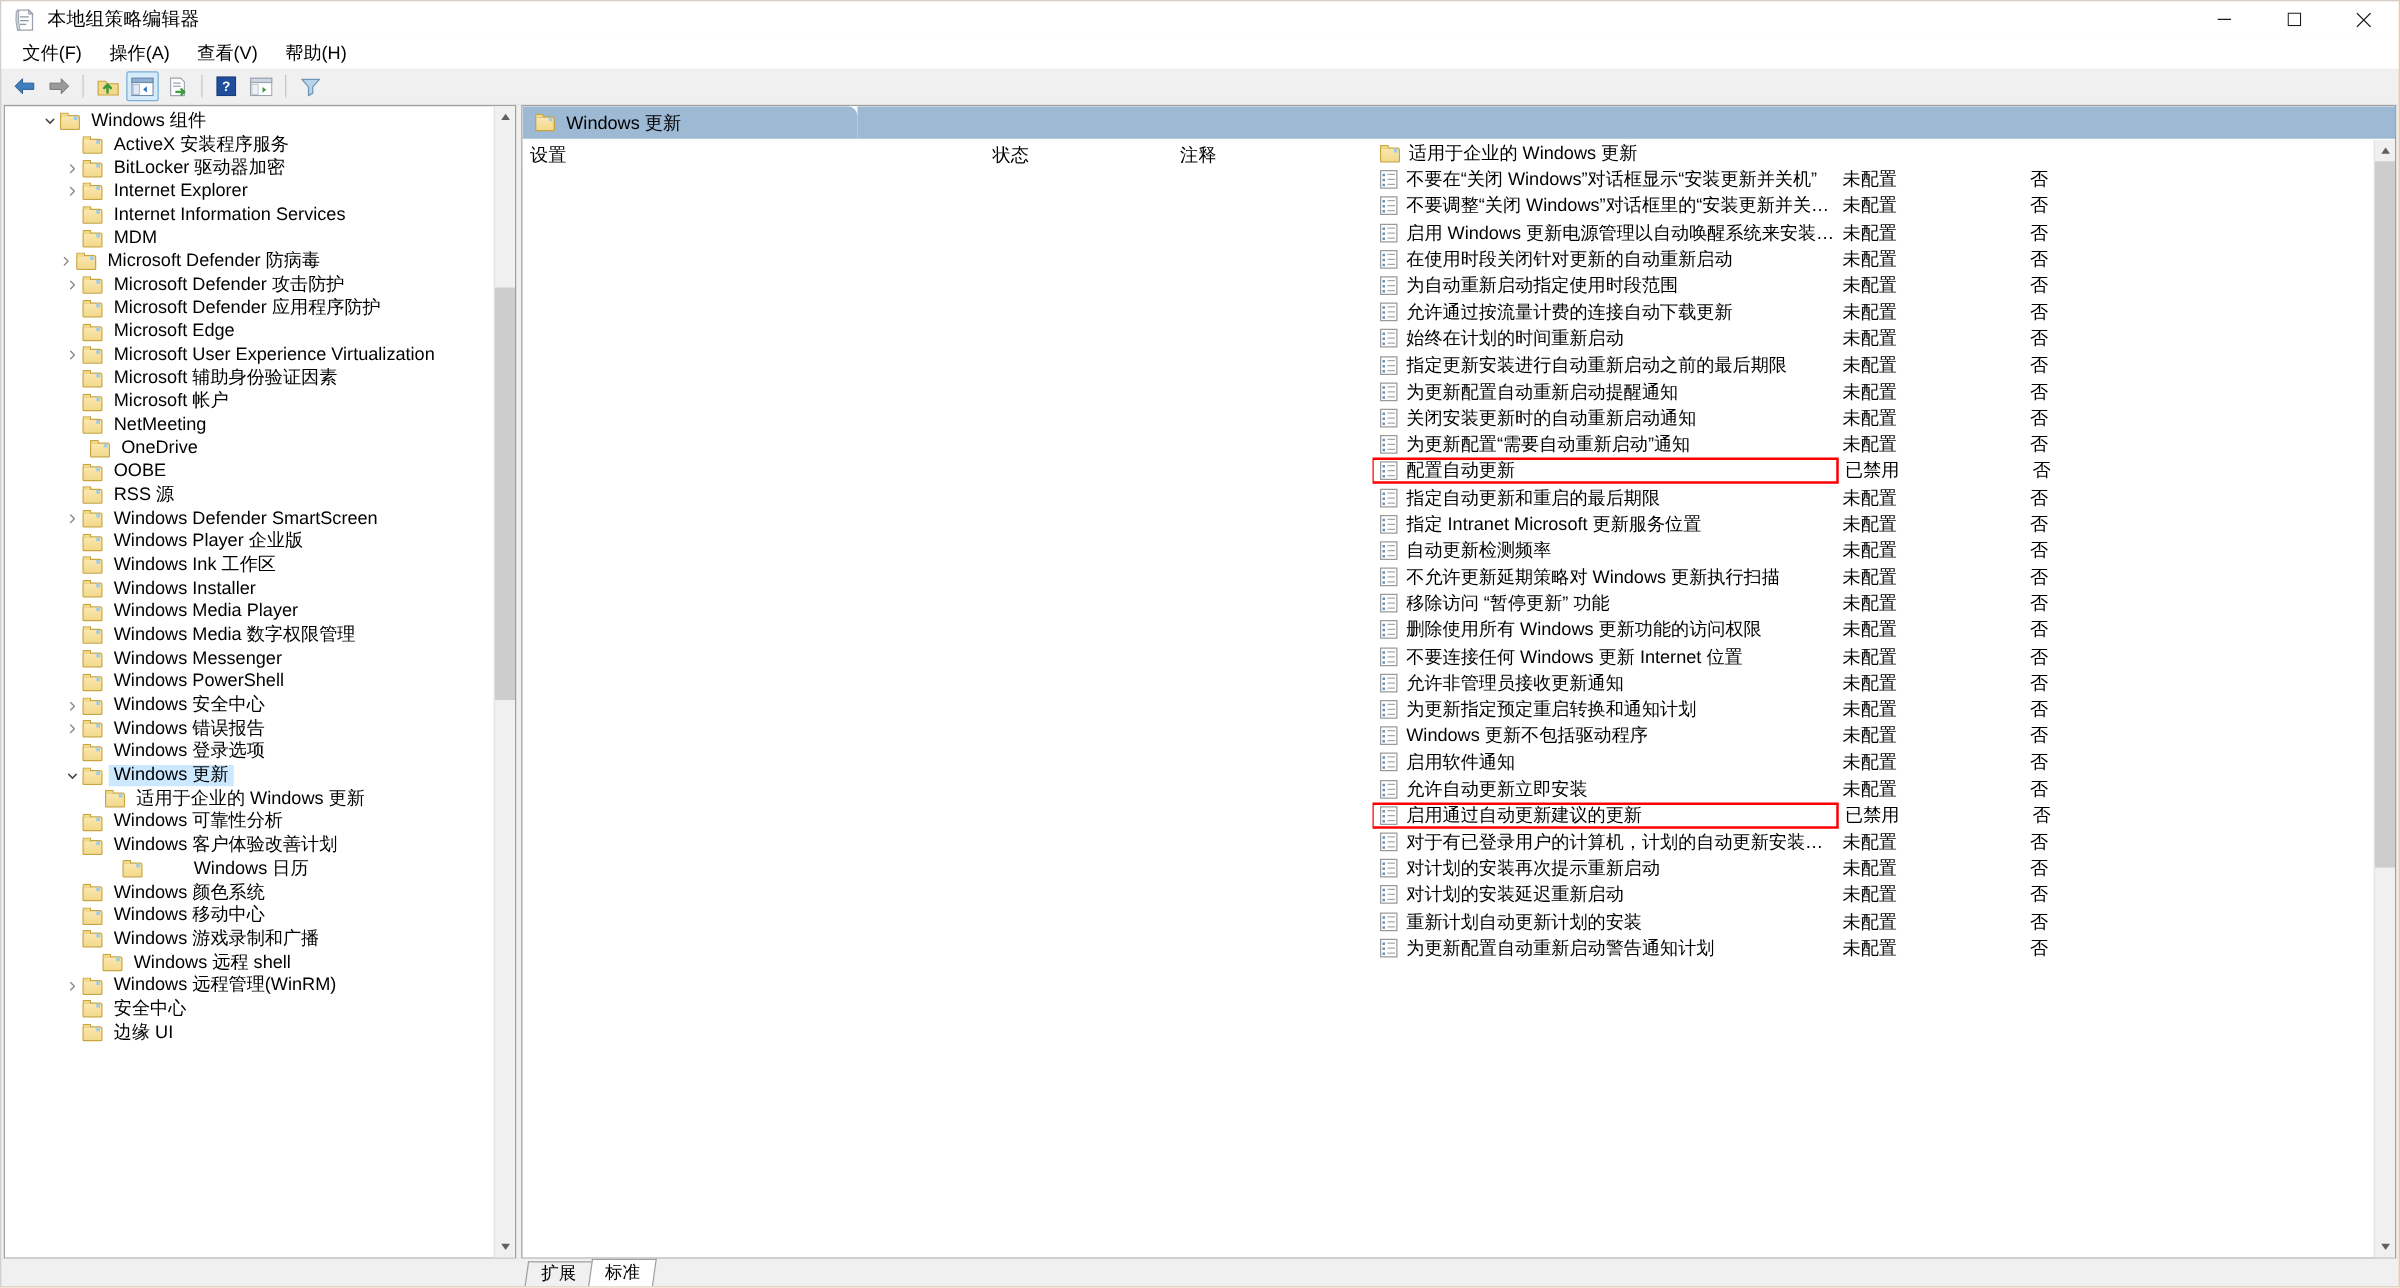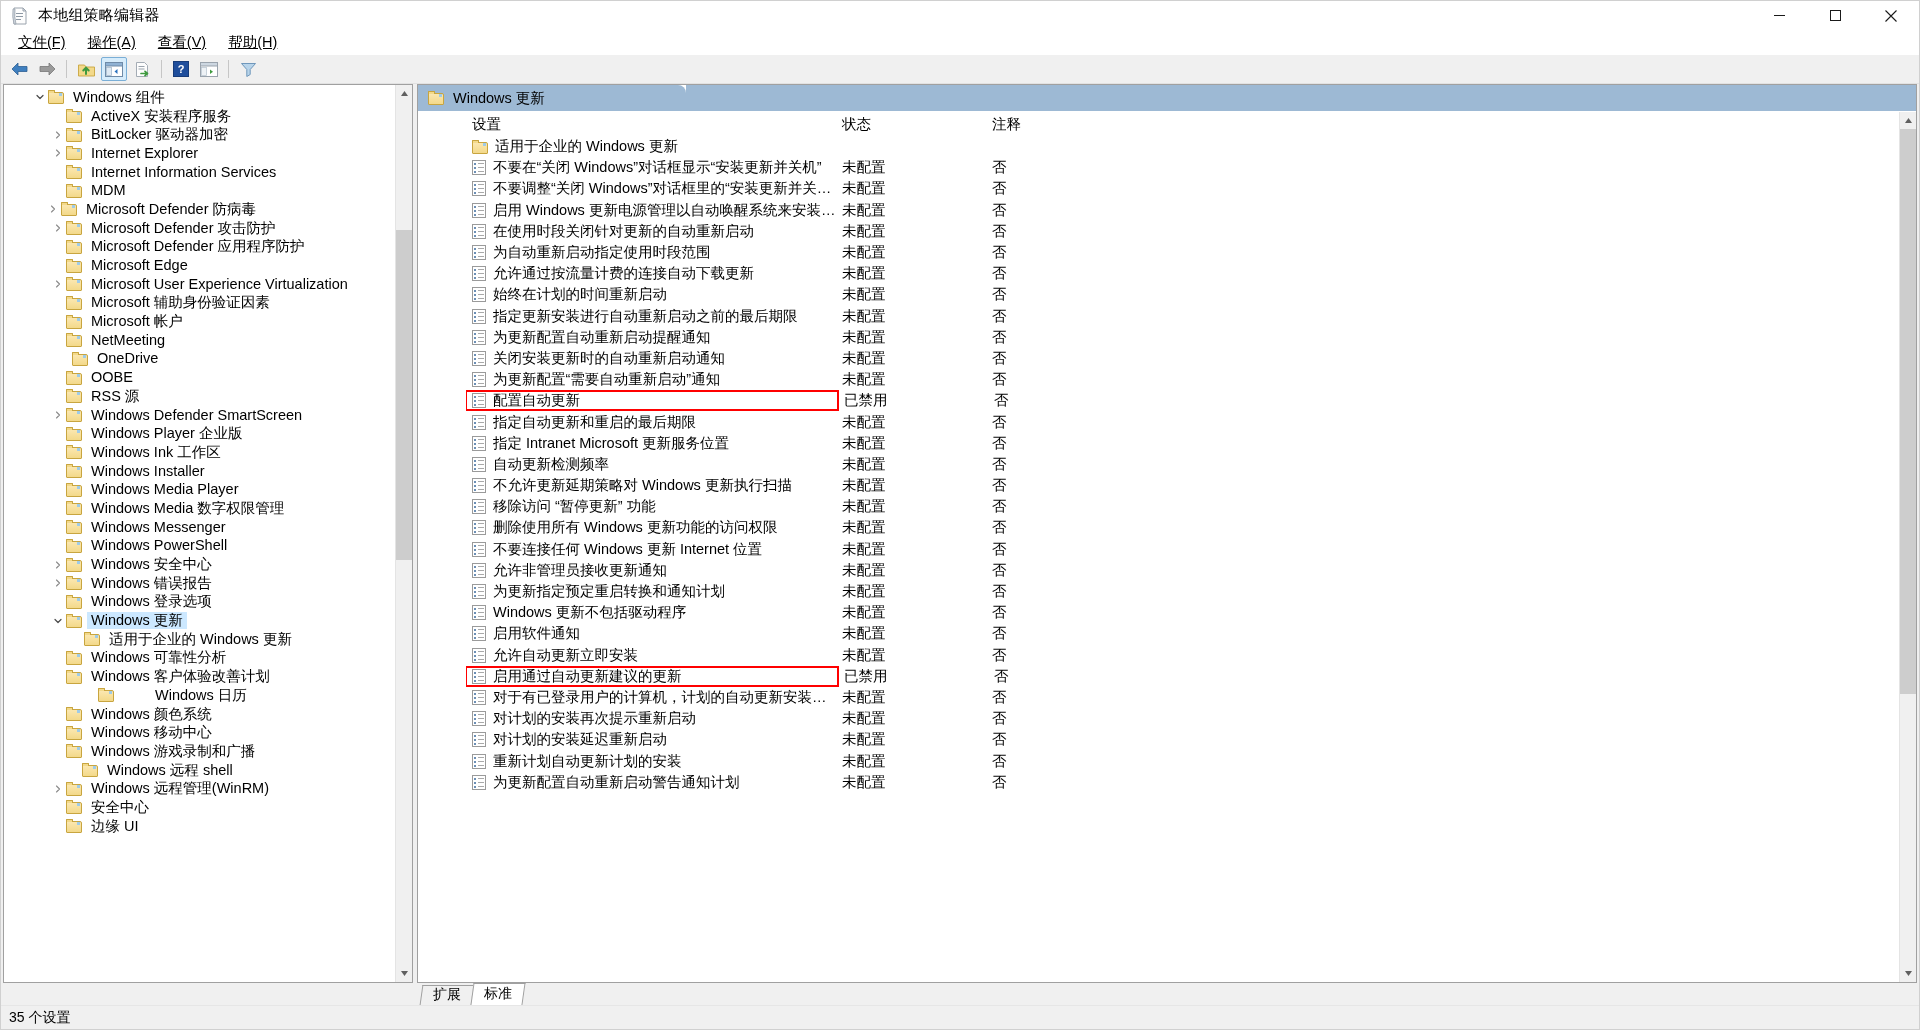--- a/index.html
+++ b/index.html
@@ -40,21 +40,20 @@
   }
   .win-btn svg { display: block; }
 
   
   .menubar {
     height: 24px; flex: 0 0 24px;
     display: flex; align-items: center;
     background: #ffffff;
     padding-left: 6px;
     border-bottom: 1px solid #ffffff;
-    text-decoration: underline;
   }
   .menu-item {
     font-size: 14.5px; color: #000;
     padding: 2px 11px; cursor: default;
   }
 
   
   .toolbar {
     height: 29px; flex: 0 0 29px;
     display: flex; align-items: center;
@@ -175,23 +174,22 @@
   .rp-content {
     flex: 1 1 auto; display: flex; overflow: hidden;
     border-top: 1px solid #ffffff;
   }
   .desc-col {
     width: 212px; flex: 0 0 212px;
     padding: 11px 10px 0 8px;
     font-size: 14.5px; color: #000; line-height: 19px;
   }
   .list-col {
-    flex: 1 1 auto; display: flex; flex-direction: column; overflow: hidden;
+    flex: 1 1 auto; display: flex; flex-direction: row; overflow: hidden;
     position: relative;
-    margin-left: 48px;
   }
   .list-head {
     display: flex; height: 24px; flex: 0 0 24px;
     align-items: center; font-size: 14.5px; color: #000;
     background: #ffffff;
   }
   .list-head .hcell { padding-left: 6px; }
   .col-setting { width: 370px; flex: 0 0 370px; }
   .col-state   { width: 150px; flex: 0 0 150px; }
   .col-comment { width: 160px; flex: 0 0 160px; }
@@ -1088,17 +1086,14 @@
 
   <div class="rp-tabs" style="padding-left:420px;">
     <div class="ftab-item">
       <span>扩展</span>
     </div>
     <div class="ftab-item active">
       <span>标准</span>
     </div>
   </div>
 
-  <div class="statusbar">
-    <span>35 个设置</span>
-  </div>
 
 </div>
 
 </body></html>

